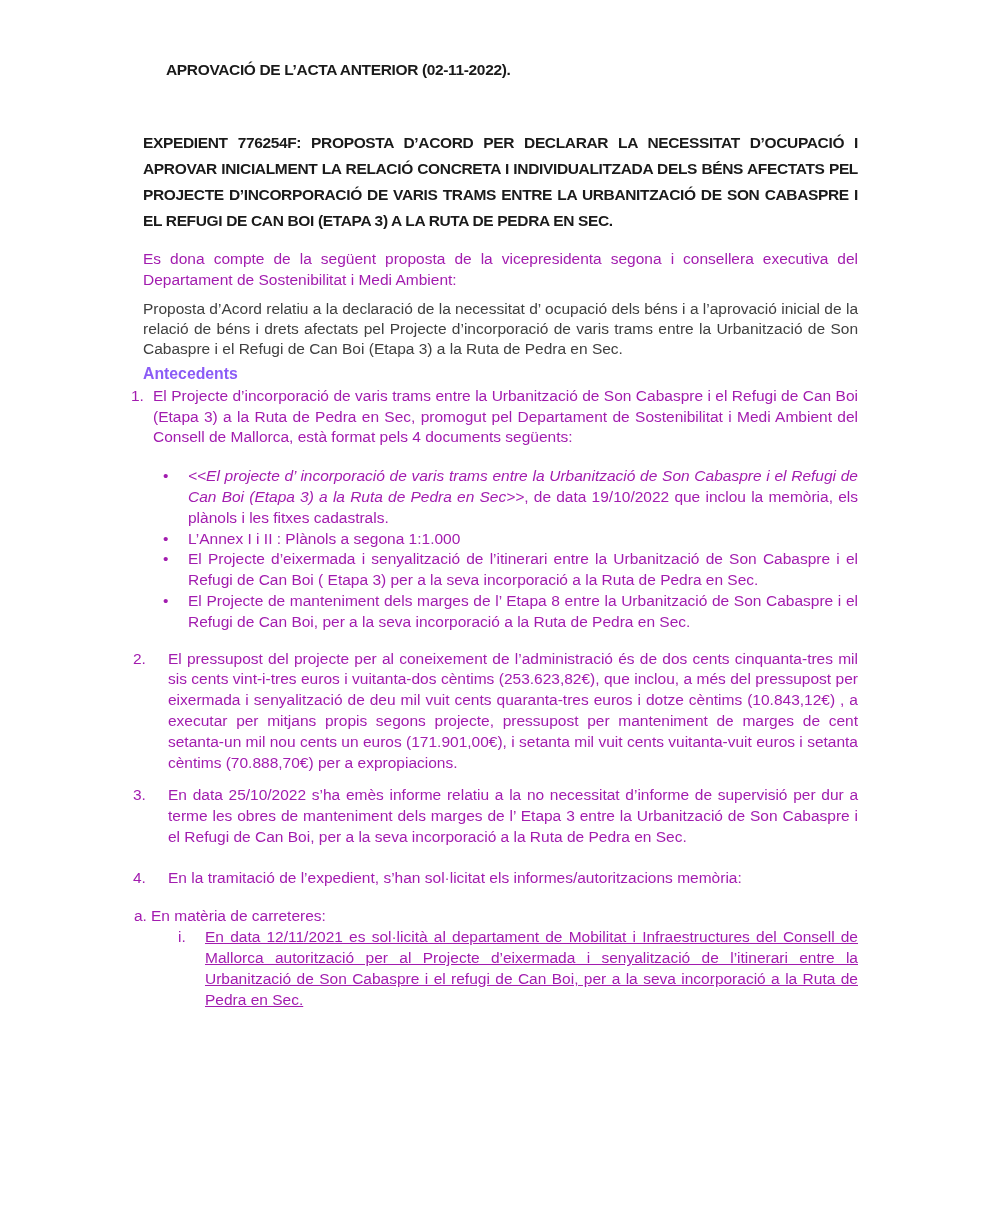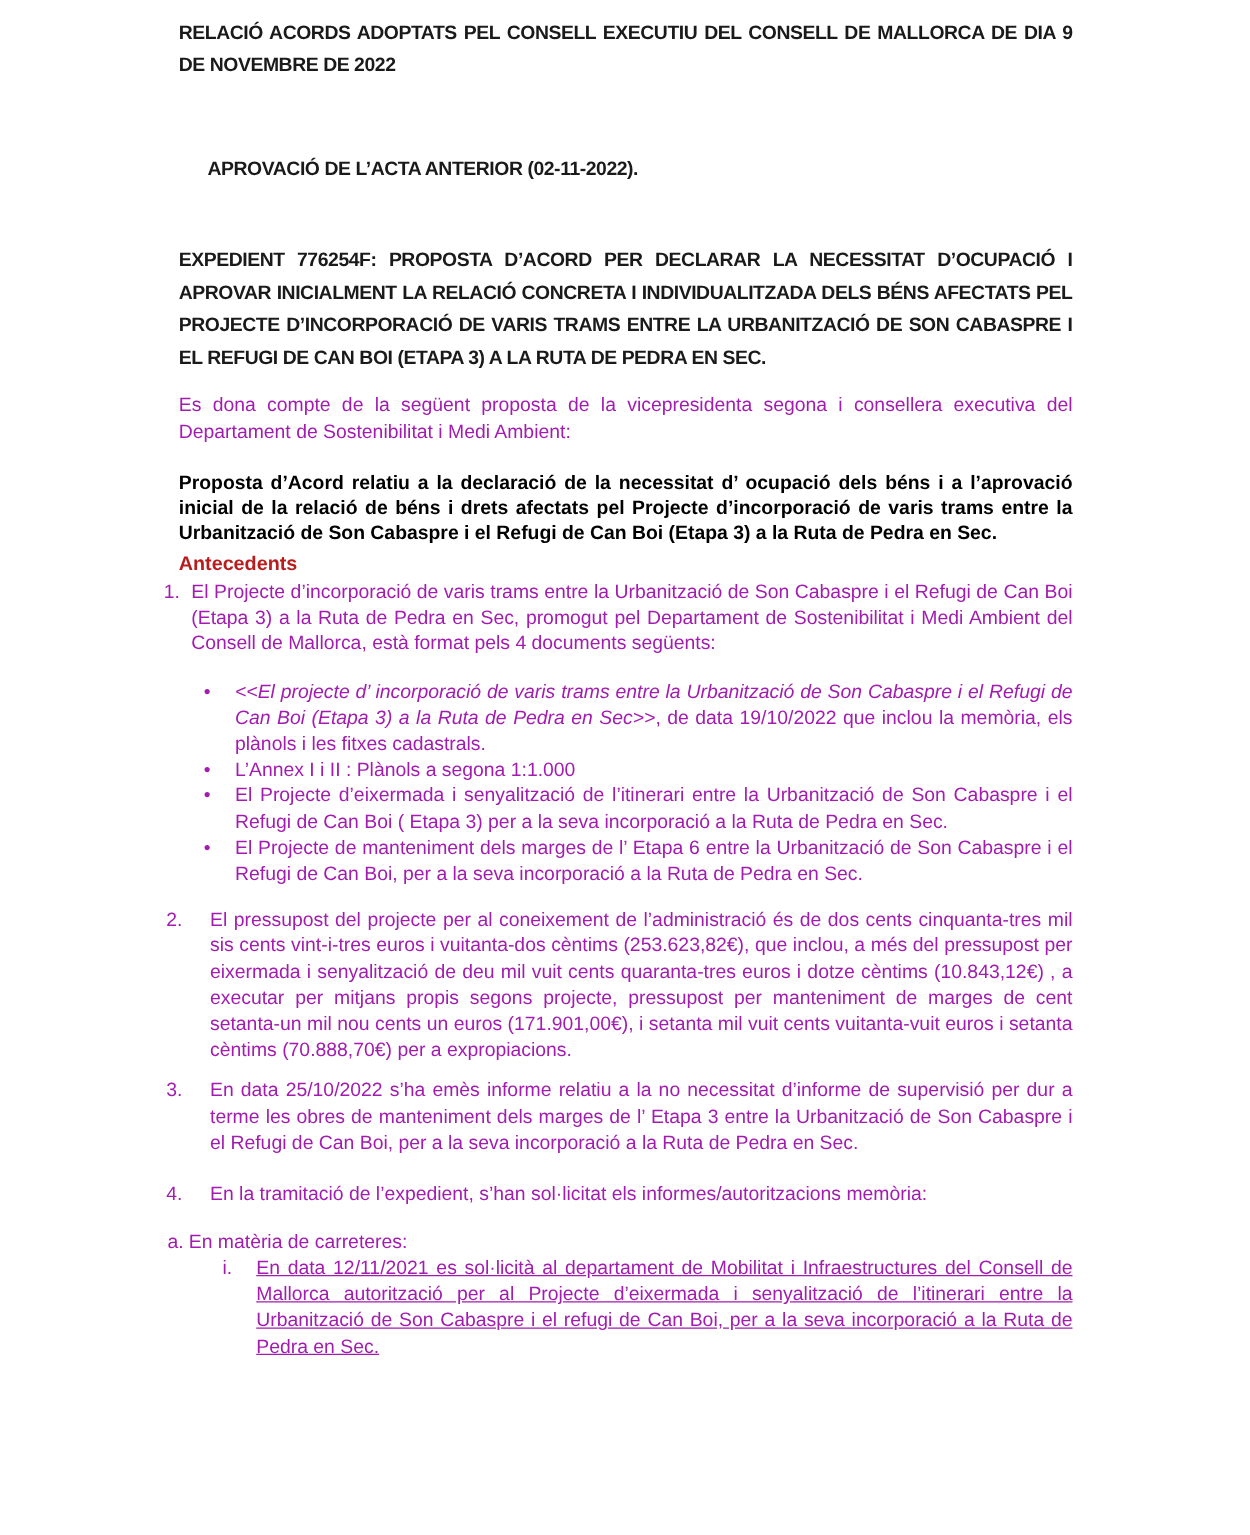--- a/index.html
+++ b/index.html
@@ -31,29 +31,29 @@
   
   .para{
     margin:0;
     font-size:15.5px;
     line-height:20.8px;
     color:#a21caf;
     text-align:justify;
   }
   .intro{margin-top:15px;}
   .proposal{
-    margin-top:20px;
-    font-weight:700;
-    color:#000000;
+    margin-top:8px;
+    font-weight:400;
+    color:#404040;
     line-height:20.4px;
   }
   .antecedents{
     margin-top:3px;
     font-weight:700;
-    color:#b91c1c;
+    color:#8b5cf6;
     font-size:15.8px;
     line-height:21px;
     text-align:left;
   }
 
   
   .row{display:flex;align-items:flex-start;}
   .row .mk{flex:0 0 auto;}
   .row .txt{flex:1 1 auto;min-width:0;}
   .row .txt p{margin:0;text-decoration:underline;}
@@ -76,21 +76,20 @@
   .subi .mk{width:27px;margin-left:35px;}
 
   em{}
 </style>
 </head>
 <body>
 
 <div class="page">
   <div class="content">
 
-    <p class="heading doc-title">RELACIÓ ACORDS ADOPTATS PEL CONSELL EXECUTIU DEL CONSELL DE MALLORCA DE DIA 9 DE NOVEMBRE DE 2022</p>
 
     <p class="heading h-aprovacio">APROVACIÓ DE L’ACTA ANTERIOR (02-11-2022).</p>
 
     <p class="heading h-expedient">EXPEDIENT 776254F: PROPOSTA D’ACORD PER DECLARAR LA NECESSITAT D’OCUPACIÓ I APROVAR INICIALMENT LA RELACIÓ CONCRETA I INDIVIDUALITZADA DELS BÉNS AFECTATS PEL PROJECTE D’INCORPORACIÓ DE VARIS TRAMS ENTRE LA URBANITZACIÓ DE SON CABASPRE I EL REFUGI DE CAN BOI (ETAPA 3) A LA RUTA DE PEDRA EN SEC.</p>
 
     <p class="para intro">Es dona compte de la següent proposta de la vicepresidenta segona i consellera executiva del Departament de Sostenibilitat i Medi Ambient:</p>
 
     <p class="para proposal">Proposta d’Acord relatiu a la declaració de la necessitat d’ ocupació dels béns i a l’aprovació inicial de la relació de béns i drets afectats pel Projecte d’incorporació de varis trams entre la Urbanització de Son Cabaspre i el Refugi de Can Boi (Etapa 3) a la Ruta de Pedra en Sec.</p>
 
     <p class="para antecedents">Antecedents</p>
@@ -108,21 +107,21 @@
       <div class="row para bullet-row">
         <span class="mk">•</span>
         <span class="txt">L’Annex I i II : Plànols a segona 1:1.000</span>
       </div>
       <div class="row para bullet-row">
         <span class="mk">•</span>
         <span class="txt">El Projecte d’eixermada i senyalització de l’itinerari entre la Urbanització de Son Cabaspre i el Refugi de Can Boi ( Etapa 3) per a la seva incorporació a la Ruta de Pedra en Sec.</span>
       </div>
       <div class="row para bullet-row">
         <span class="mk">•</span>
-        <span class="txt">El Projecte de manteniment dels marges de l’ Etapa 6 entre la Urbanització de Son Cabaspre i el Refugi de Can Boi, per a la seva incorporació a la Ruta de Pedra en Sec.</span>
+        <span class="txt">El Projecte de manteniment dels marges de l’ Etapa 8 entre la Urbanització de Son Cabaspre i el Refugi de Can Boi, per a la seva incorporació a la Ruta de Pedra en Sec.</span>
       </div>
     </div>
 
     <div class="row para num item2">
       <span class="mk">2.</span>
       <span class="txt">El pressupost del projecte per al coneixement de l’administració és de dos cents cinquanta-tres mil sis cents vint-i-tres euros i vuitanta-dos cèntims (253.623,82€), que inclou, a més del pressupost per eixermada i senyalització de deu mil vuit cents quaranta-tres euros i dotze cèntims (10.843,12€) , a executar per mitjans propis segons projecte, pressupost per manteniment de marges de cent setanta-un mil nou cents un euros (171.901,00€), i setanta mil vuit cents vuitanta-vuit euros i setanta cèntims (70.888,70€) per a expropiacions.</span>
     </div>
 
     <div class="row para num item3">
       <span class="mk">3.</span>

